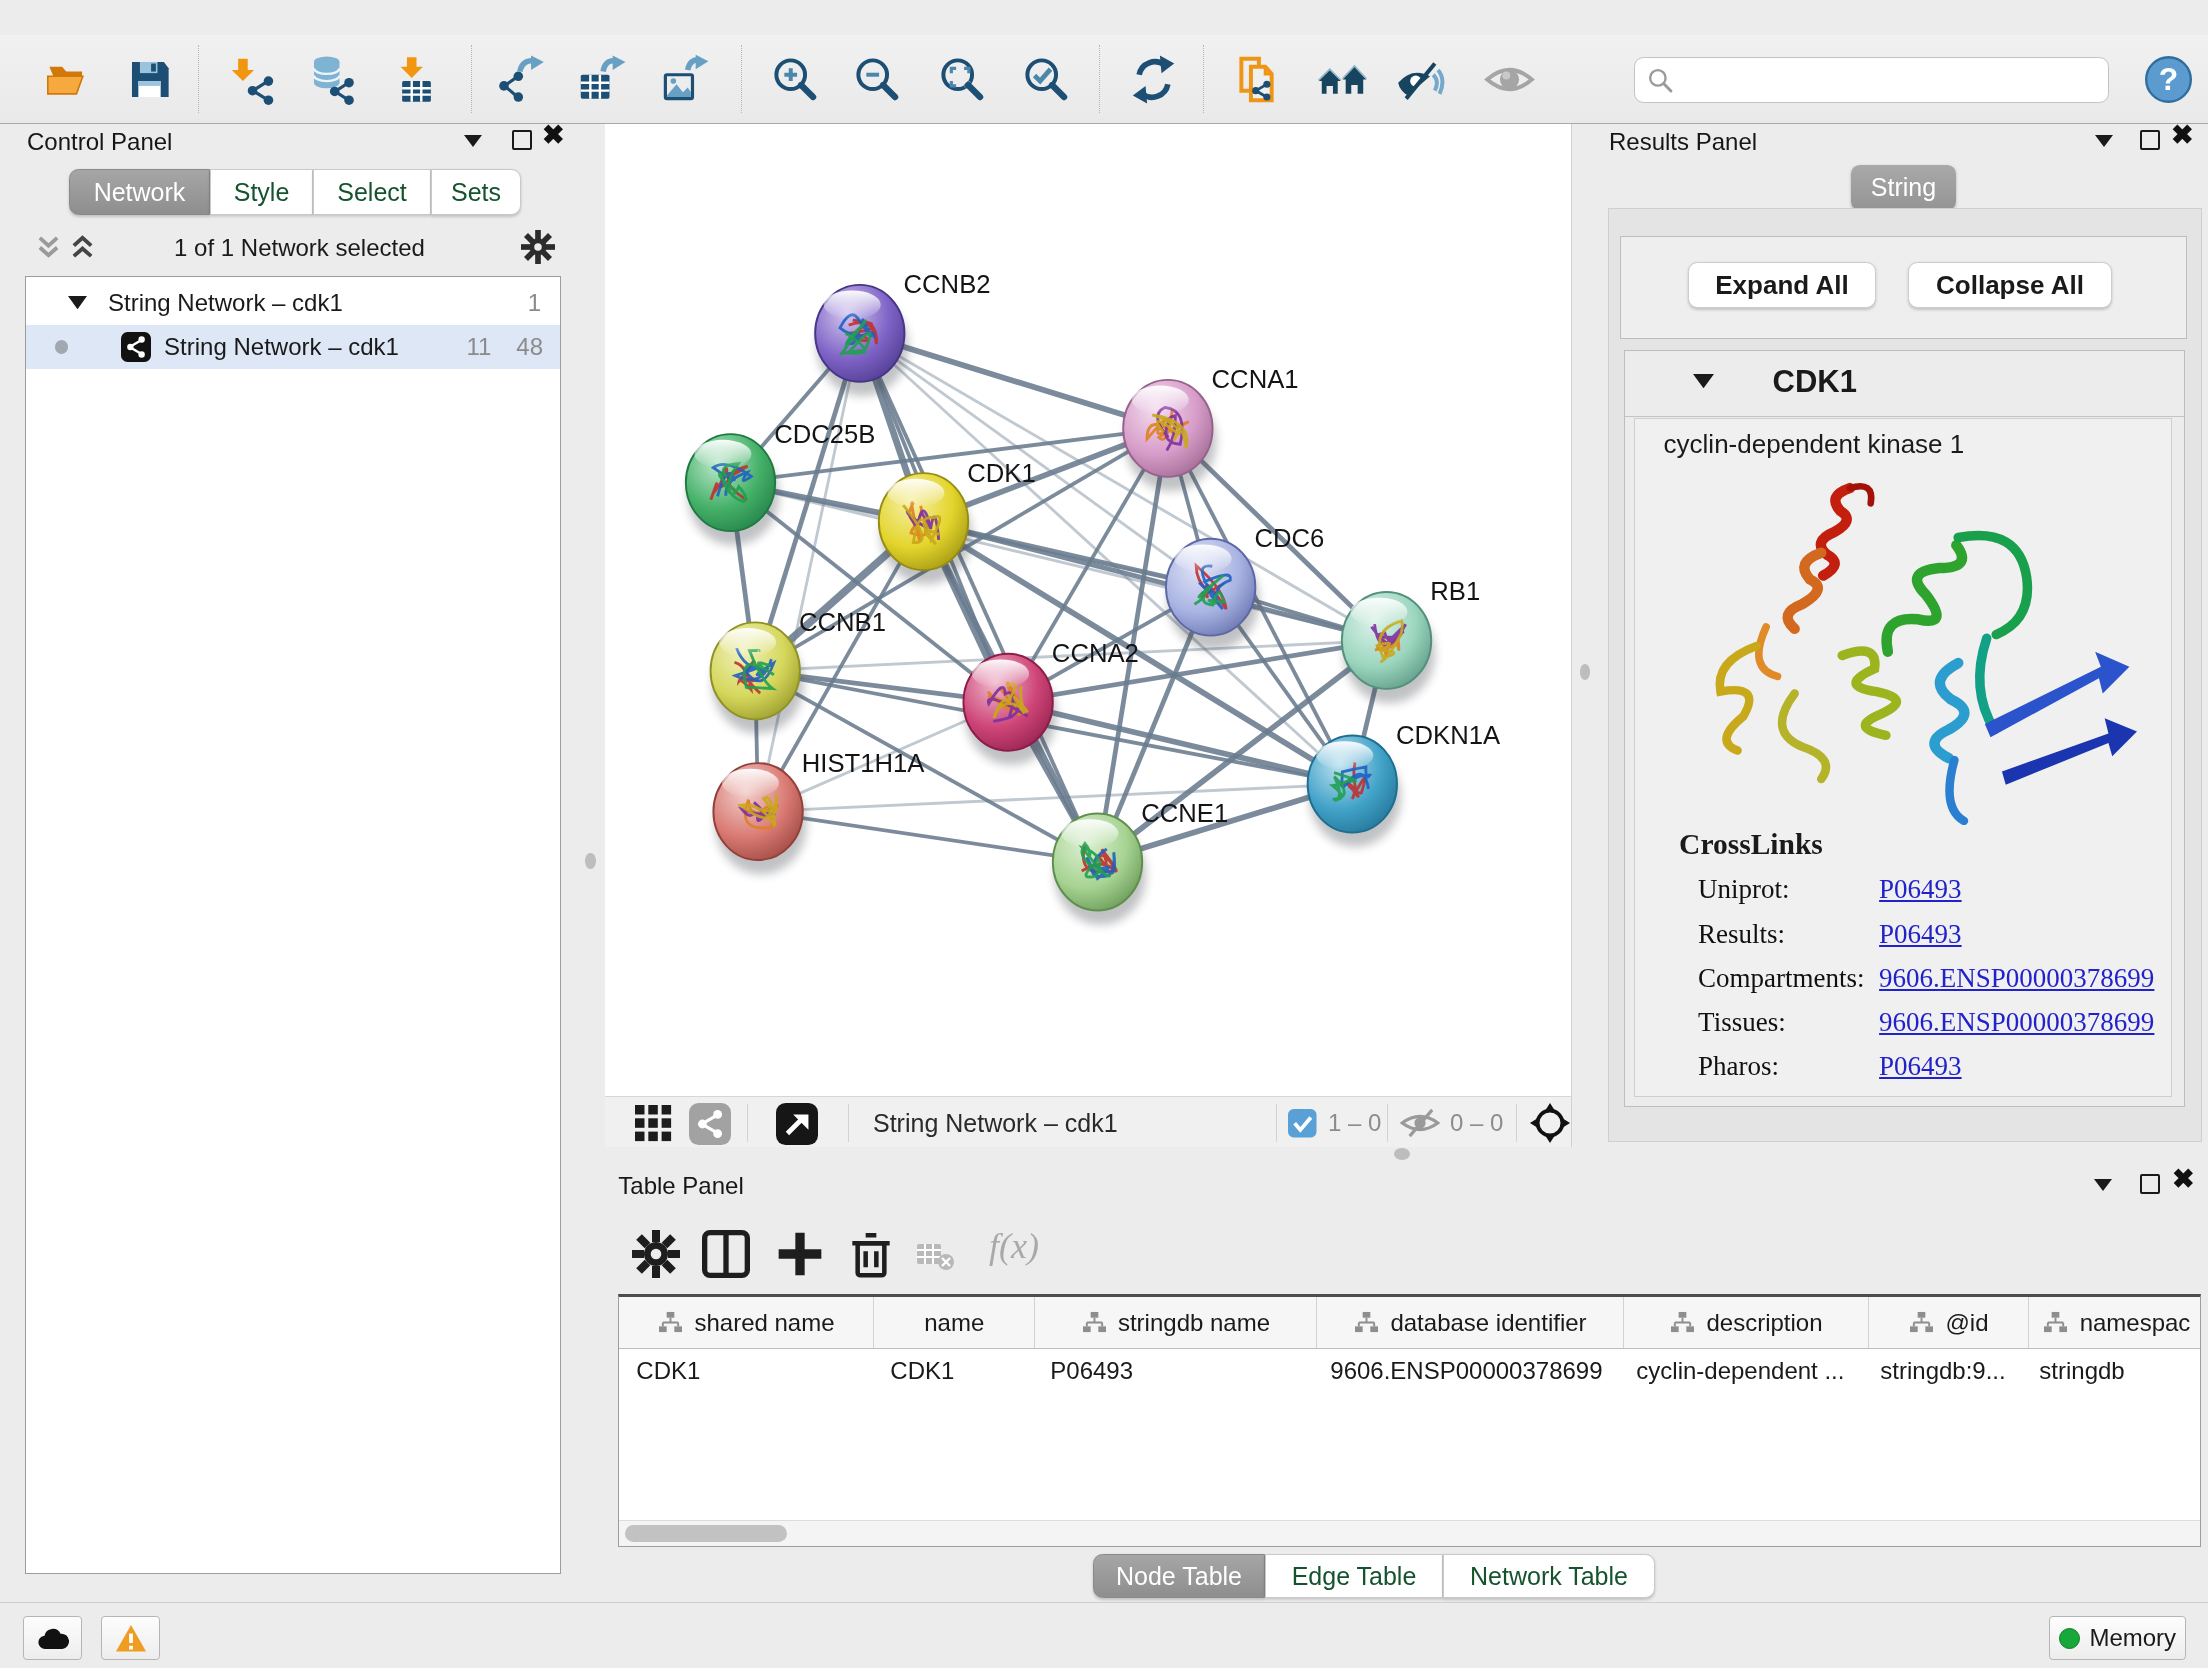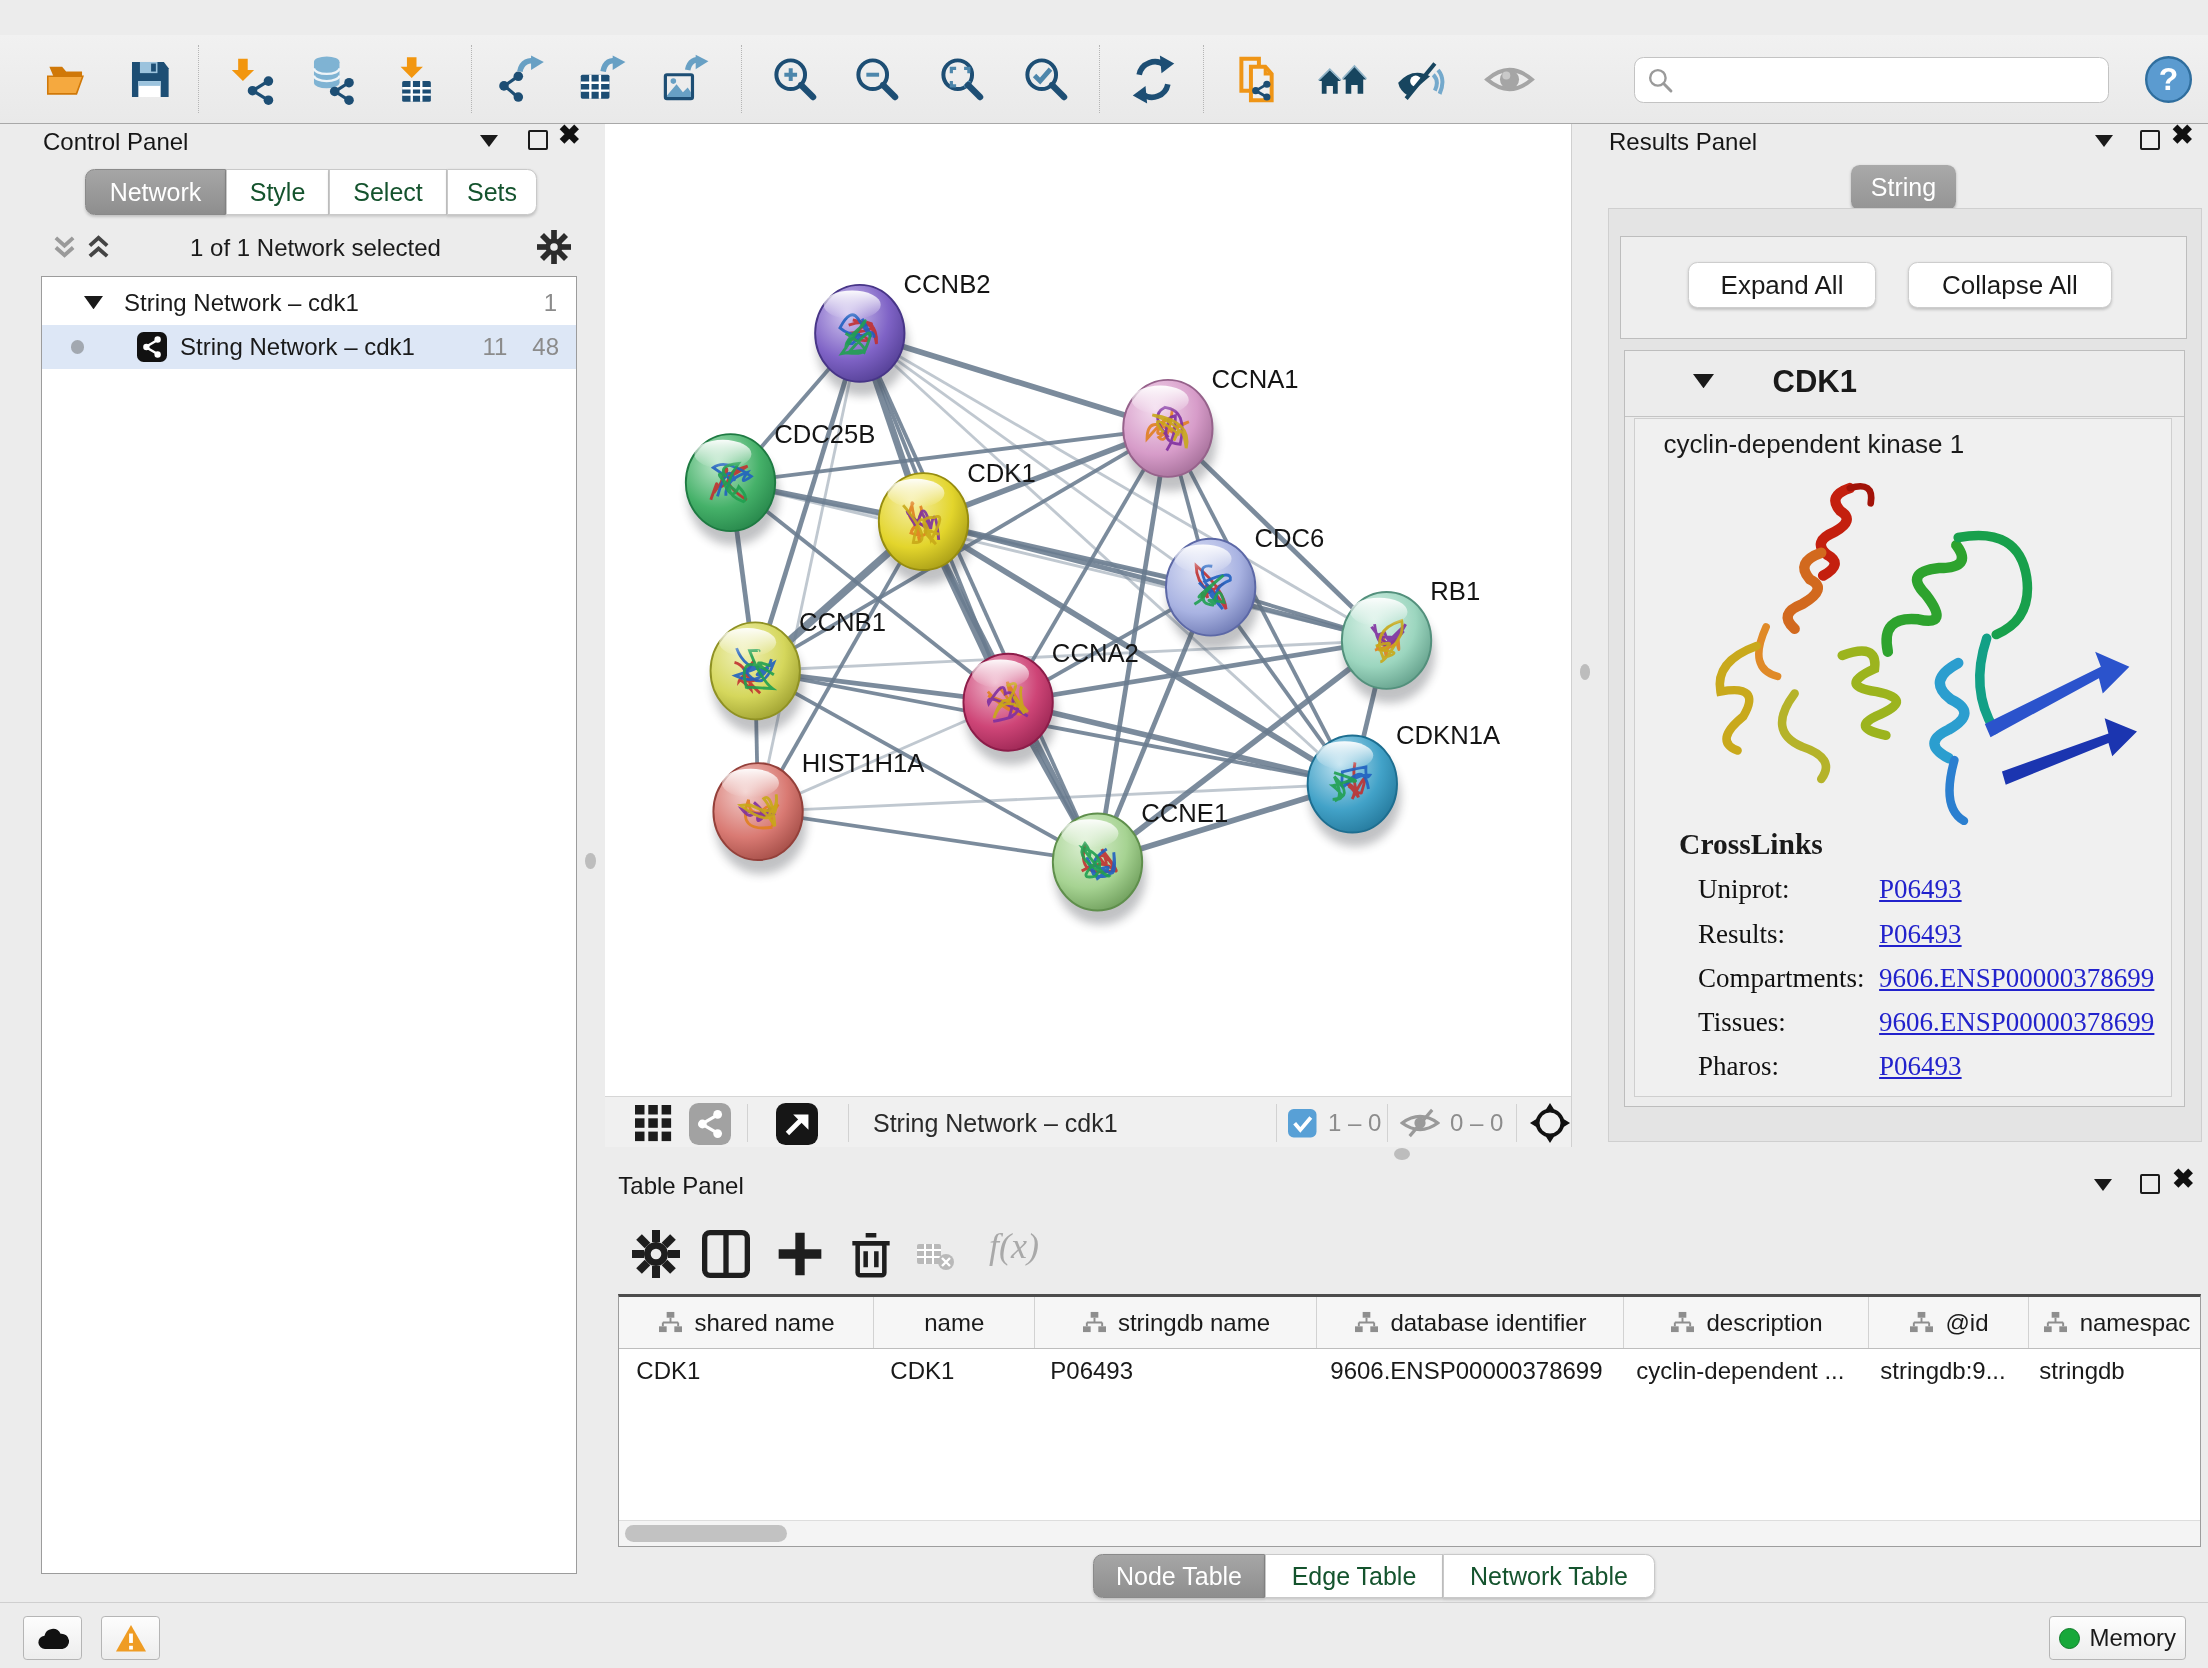--- a/index.html
+++ b/index.html
@@ -27,21 +27,21 @@
   .caret-down{width:0;height:0;border-left:9.5px solid transparent;border-right:9.5px solid transparent;
     border-top:12.4px solid #1a1a1a;}
   .float-box{width:16px;height:16px;border:2.9px solid #1a1a1a;border-radius:1.9px;}
   
   .seg-tab{height:44px;display:flex;align-items:center;justify-content:center;font-size:25px;
     background:#fff;border:1px solid #c9c9c9;color:#14532d;box-shadow:0 1.9px 2.9px rgba(0,0,0,.18);}
   .seg-tab.sel{background:linear-gradient(#a6a6a6,#8e8e8e);color:#fff;border-color:#8a8a8a;}
   .seg-tab:first-child{border-radius:9.5px 0 0 9.5px;}
   .seg-tab:last-child{border-radius:0 9.5px 9.5px 0;}
   
-  #control-panel{position:absolute;left:16px;top:124px;width:590px;height:1478px;background:#ececec;padding-left:24px;}
+  #control-panel{position:absolute;left:0;top:124px;width:590px;height:1478px;background:#ececec;padding-left:24px;}
   #cp-tabs{position:absolute;left:69px;top:45px;display:flex;}
   #cp-subheader{position:absolute;left:0;top:100px;width:590px;height:46px;}
   #cp-count{position:absolute;left:114px;top:9.5px;width:371px;text-align:center;font-size:24px;}
   #cp-tree{position:absolute;left:25px;top:152px;width:534px;height:1296px;background:#fff;
     border:1.9px solid #9c9c9c;}
   .tree-row{position:absolute;left:0;width:100%;height:44px;display:flex;align-items:center;font-size:24px;}
   .tree-count{color:#8b8b8b;font-size:24px;}
   #row-child{background:#dde7f6;}
   
   #network-area{position:absolute;left:605px;top:124px;width:966px;height:972px;background:#fff;}
@@ -59,21 +59,21 @@
   #results-panel{position:absolute;left:1600px;top:124px;width:609px;height:1023px;background:#ececec;}
   #rp-tab{position:absolute;left:251px;top:41px;width:105px;height:45px;border-radius:8.6px;
     background:linear-gradient(#a9a9a9,#949494);color:#fff;font-size:25px;display:flex;
     align-items:center;justify-content:center;box-shadow:0 1.9px 2.9px rgba(0,0,0,.25);}
   #rp-pane{position:absolute;left:7.6px;top:84px;width:592px;height:932px;background:#e4e4e4;
     border:1px solid #cfcfcf;}
   #rp-btnbox{position:absolute;left:11.4px;top:27px;width:565px;height:101px;background:#eeeeee;
     border:1.9px solid #bdbdbd;}
   .rp-btn{position:absolute;top:25px;height:44px;border:1px solid #cdcdcd;border-radius:9.5px;
     background:#fff;font-size:26px;display:flex;align-items:center;justify-content:center;
-    box-shadow:0 1.9px 2.9px rgba(0,0,0,.18);}
+    box-shadow:0 1.9px 2.9px rgba(0,0,0,.18);font-weight:bold;}
   #rp-section{position:absolute;left:15px;top:141px;width:559px;height:755px;background:#ececec;
     border:1.9px solid #bdbdbd;}
   #rp-sec-head{position:absolute;left:0;top:0;width:100%;height:65px;border-bottom:1.9px solid #c4c4c4;}
   #rp-gene{position:absolute;left:148px;top:13.3px;font-size:31px;font-weight:bold;}
   #rp-content{position:absolute;left:9.5px;top:67px;width:536px;height:677px;background:#f0f0f0;
     border:1px solid #cfcfcf;overflow:hidden;}
   #rp-desc{position:absolute;left:28.5px;top:9.5px;font-size:26px;}
   #crosslinks{position:absolute;left:0px;top:409px;width:100%;font-family:"Liberation Serif",serif;}
   #cl-title{font-size:29.5px;font-weight:bold;margin-left:44px;}
   .cl-row{display:flex;margin-top:13.3px;margin-left:63px;font-size:27px;}

